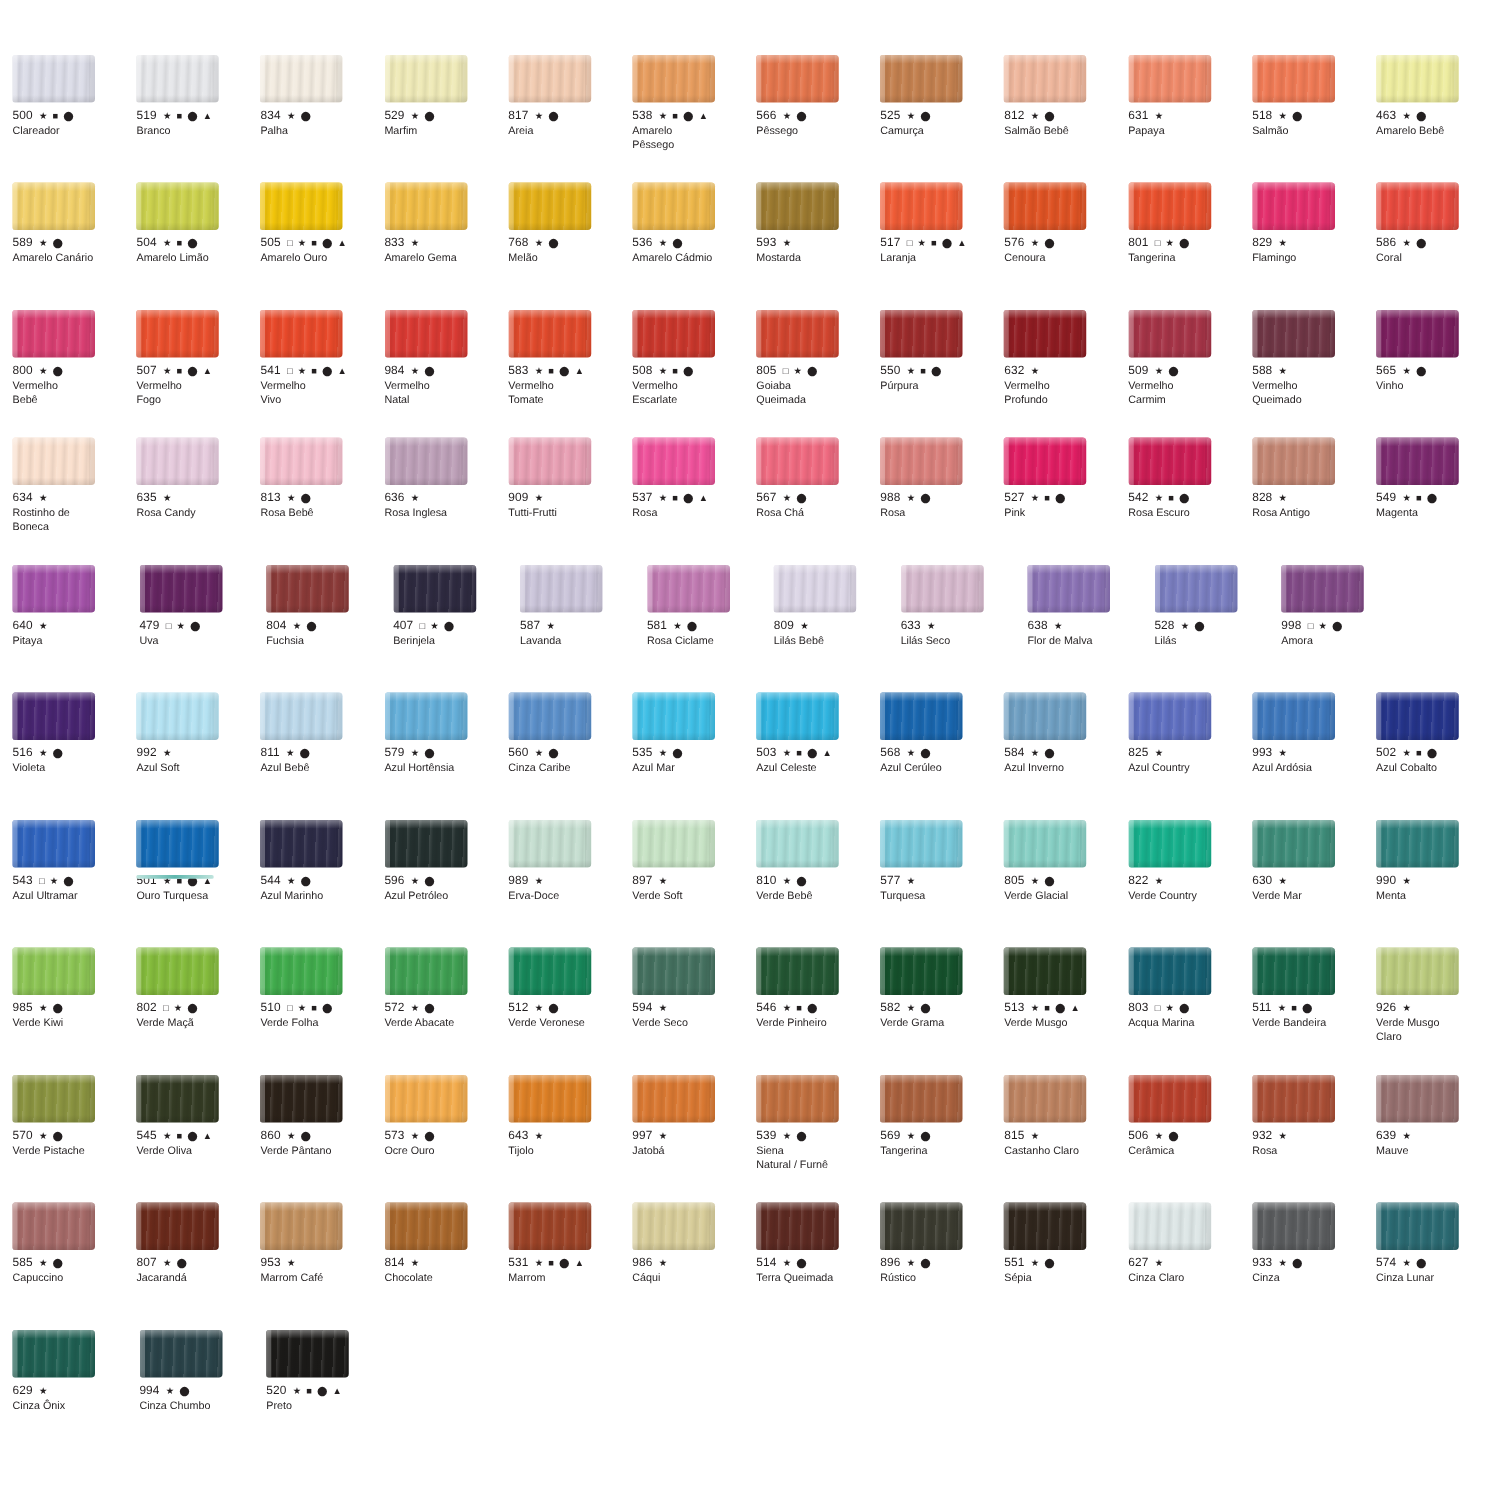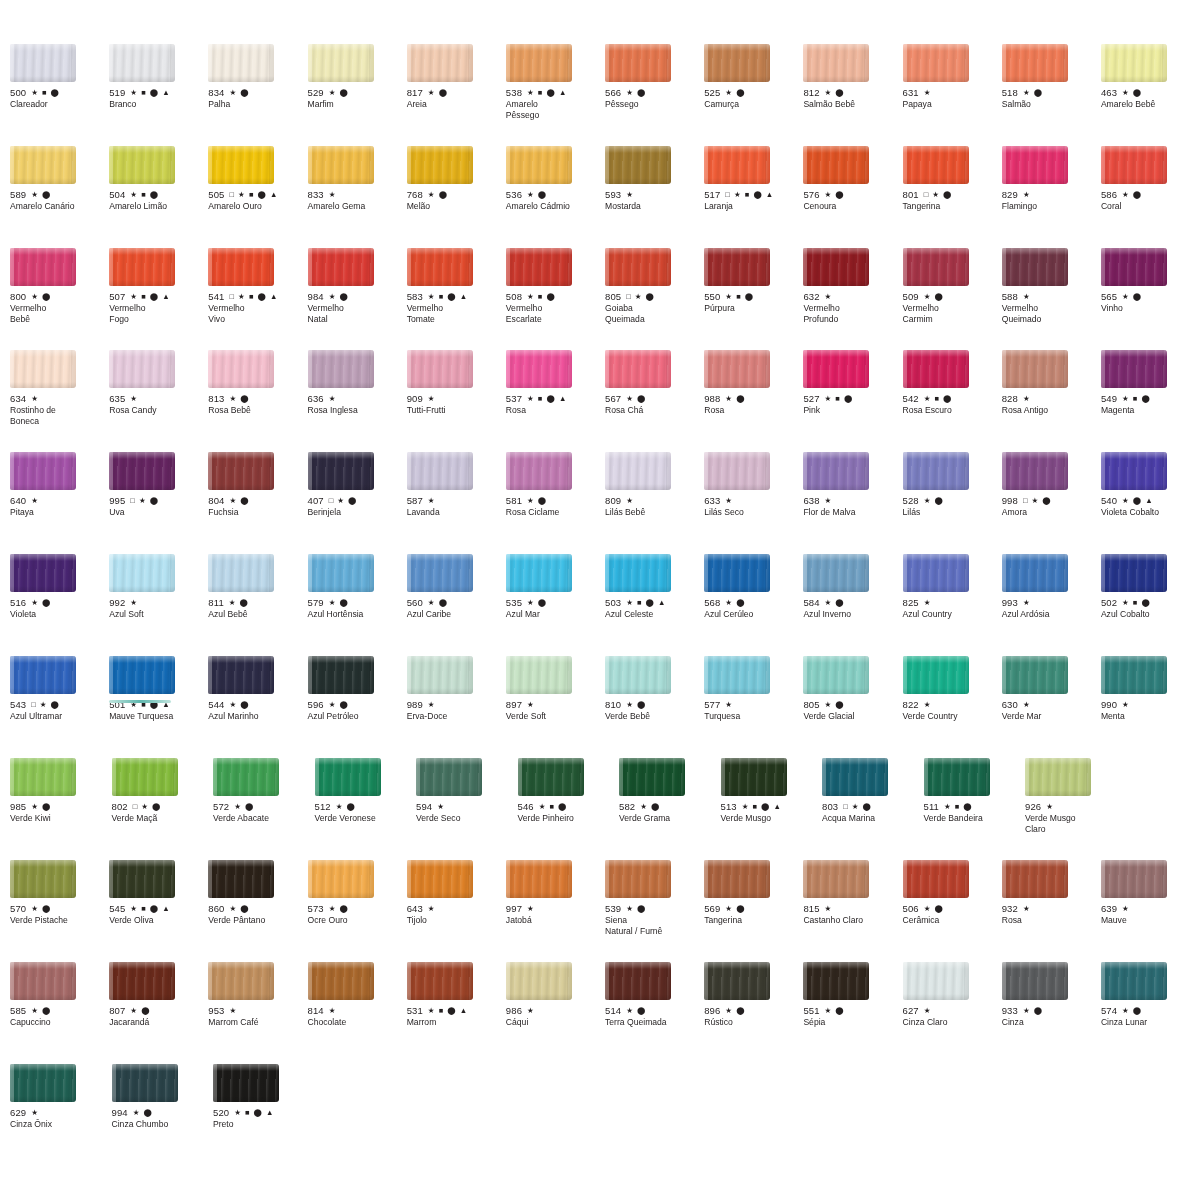--- a/index.html
+++ b/index.html
@@ -900,21 +900,21 @@
       <div class="swatch-cell">
         <div class="chip" style="background: rgb(101, 37, 97);">
           <span class="tex"></span>
           <span class="edgeL"></span>
           <span class="edgeR"></span>
           <span class="sheenTop"></span>
           <span class="sheenBot"></span>
         </div>
         <div class="meta">
           <div class="codeline">
-            <span class="code">995</span>
+            <span class="code">479</span>
             <span class="marks">□ ★ ⬤</span>
           </div>
           <div class="name">Uva</div>
         </div>
       </div>
       <div class="swatch-cell">
         <div class="chip" style="background: rgb(138, 58, 56);">
           <span class="tex"></span>
           <span class="edgeL"></span>
           <span class="edgeR"></span>
@@ -1050,36 +1050,20 @@
           <span class="sheenBot"></span>
         </div>
         <div class="meta">
           <div class="codeline">
             <span class="code">998</span>
             <span class="marks">□ ★ ⬤</span>
           </div>
           <div class="name">Amora</div>
         </div>
       </div>
-      <div class="swatch-cell">
-        <div class="chip" style="background: rgb(75, 62, 168);">
-          <span class="tex"></span>
-          <span class="edgeL"></span>
-          <span class="edgeR"></span>
-          <span class="sheenTop"></span>
-          <span class="sheenBot"></span>
-        </div>
-        <div class="meta">
-          <div class="codeline">
-            <span class="code">540</span>
-            <span class="marks">★ ⬤ ▲</span>
-          </div>
-          <div class="name">Violeta Cobalto</div>
-        </div>
-      </div>
     </div>
     <div class="row">
       <div class="swatch-cell">
         <div class="chip" style="background: rgb(72, 37, 113);">
           <span class="tex"></span>
           <span class="edgeL"></span>
           <span class="edgeR"></span>
           <span class="sheenTop"></span>
           <span class="sheenBot"></span>
         </div>
@@ -1145,21 +1129,21 @@
           <span class="edgeL"></span>
           <span class="edgeR"></span>
           <span class="sheenTop"></span>
           <span class="sheenBot"></span>
         </div>
         <div class="meta">
           <div class="codeline">
             <span class="code">560</span>
             <span class="marks">★ ⬤</span>
           </div>
-          <div class="name">Azul Caribe</div>
+          <div class="name">Cinza Caribe</div>
         </div>
       </div>
       <div class="swatch-cell">
         <div class="chip" style="background: rgb(63, 191, 230);">
           <span class="tex"></span>
           <span class="edgeL"></span>
           <span class="edgeR"></span>
           <span class="sheenTop"></span>
           <span class="sheenBot"></span>
         </div>
@@ -1292,21 +1276,21 @@
           <span class="edgeR"></span>
           <span class="sheenTop"></span>
           <span class="sheenBot"></span>
         </div>
         <div class="tail" style="background: linear-gradient(90deg, rgb(191, 228, 221), rgb(95, 183, 174), rgb(191, 228, 221));"></div>
         <div class="meta">
           <div class="codeline">
             <span class="code">501</span>
             <span class="marks">★ ■ ⬤ ▲</span>
           </div>
-          <div class="name">Mauve Turquesa</div>
+          <div class="name">Ouro Turquesa</div>
         </div>
       </div>
       <div class="swatch-cell">
         <div class="chip" style="background: rgb(44, 43, 70);">
           <span class="tex"></span>
           <span class="edgeL"></span>
           <span class="edgeR"></span>
           <span class="sheenTop"></span>
           <span class="sheenBot"></span>
         </div>
@@ -1487,20 +1471,36 @@
           <span class="edgeR"></span>
           <span class="sheenTop"></span>
           <span class="sheenBot"></span>
         </div>
         <div class="meta">
           <div class="codeline">
             <span class="code">802</span>
             <span class="marks">□ ★ ⬤</span>
           </div>
           <div class="name">Verde Maçã</div>
+        </div>
+      </div>
+      <div class="swatch-cell">
+        <div class="chip" style="background: rgb(65, 172, 77);">
+          <span class="tex"></span>
+          <span class="edgeL"></span>
+          <span class="edgeR"></span>
+          <span class="sheenTop"></span>
+          <span class="sheenBot"></span>
+        </div>
+        <div class="meta">
+          <div class="codeline">
+            <span class="code">510</span>
+            <span class="marks">□ ★ ■ ⬤</span>
+          </div>
+          <div class="name">Verde Folha</div>
         </div>
       </div>
       <div class="swatch-cell">
         <div class="chip" style="background: rgb(63, 159, 82);">
           <span class="tex"></span>
           <span class="edgeL"></span>
           <span class="edgeR"></span>
           <span class="sheenTop"></span>
           <span class="sheenBot"></span>
         </div>

